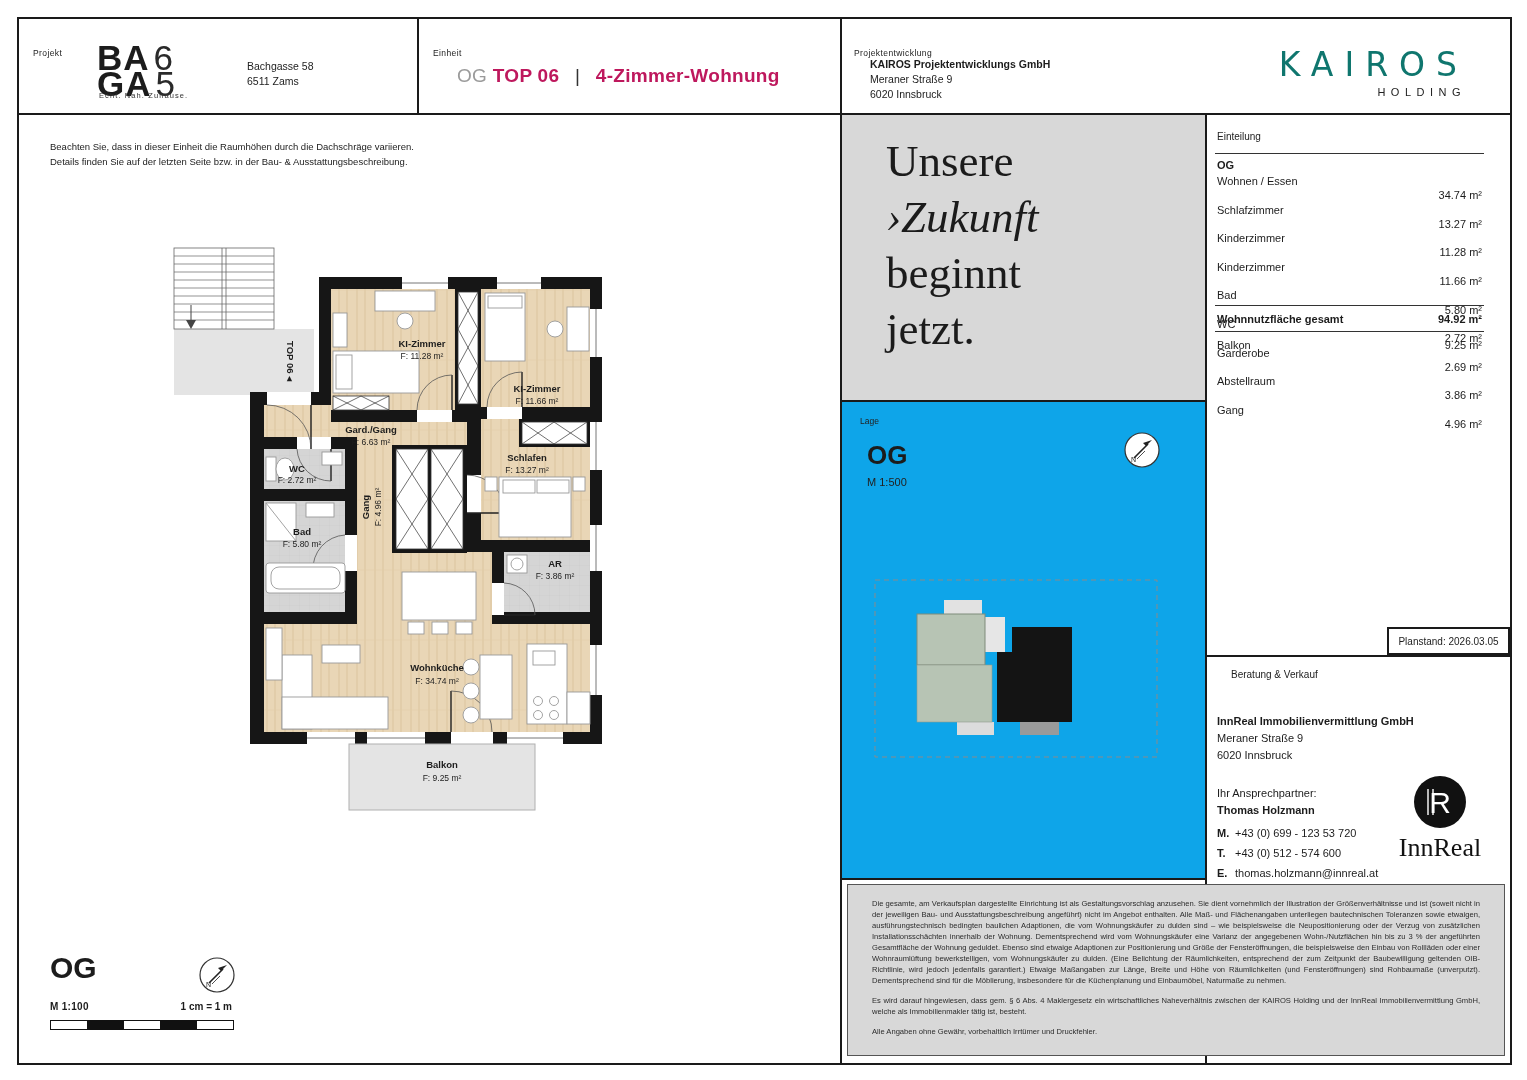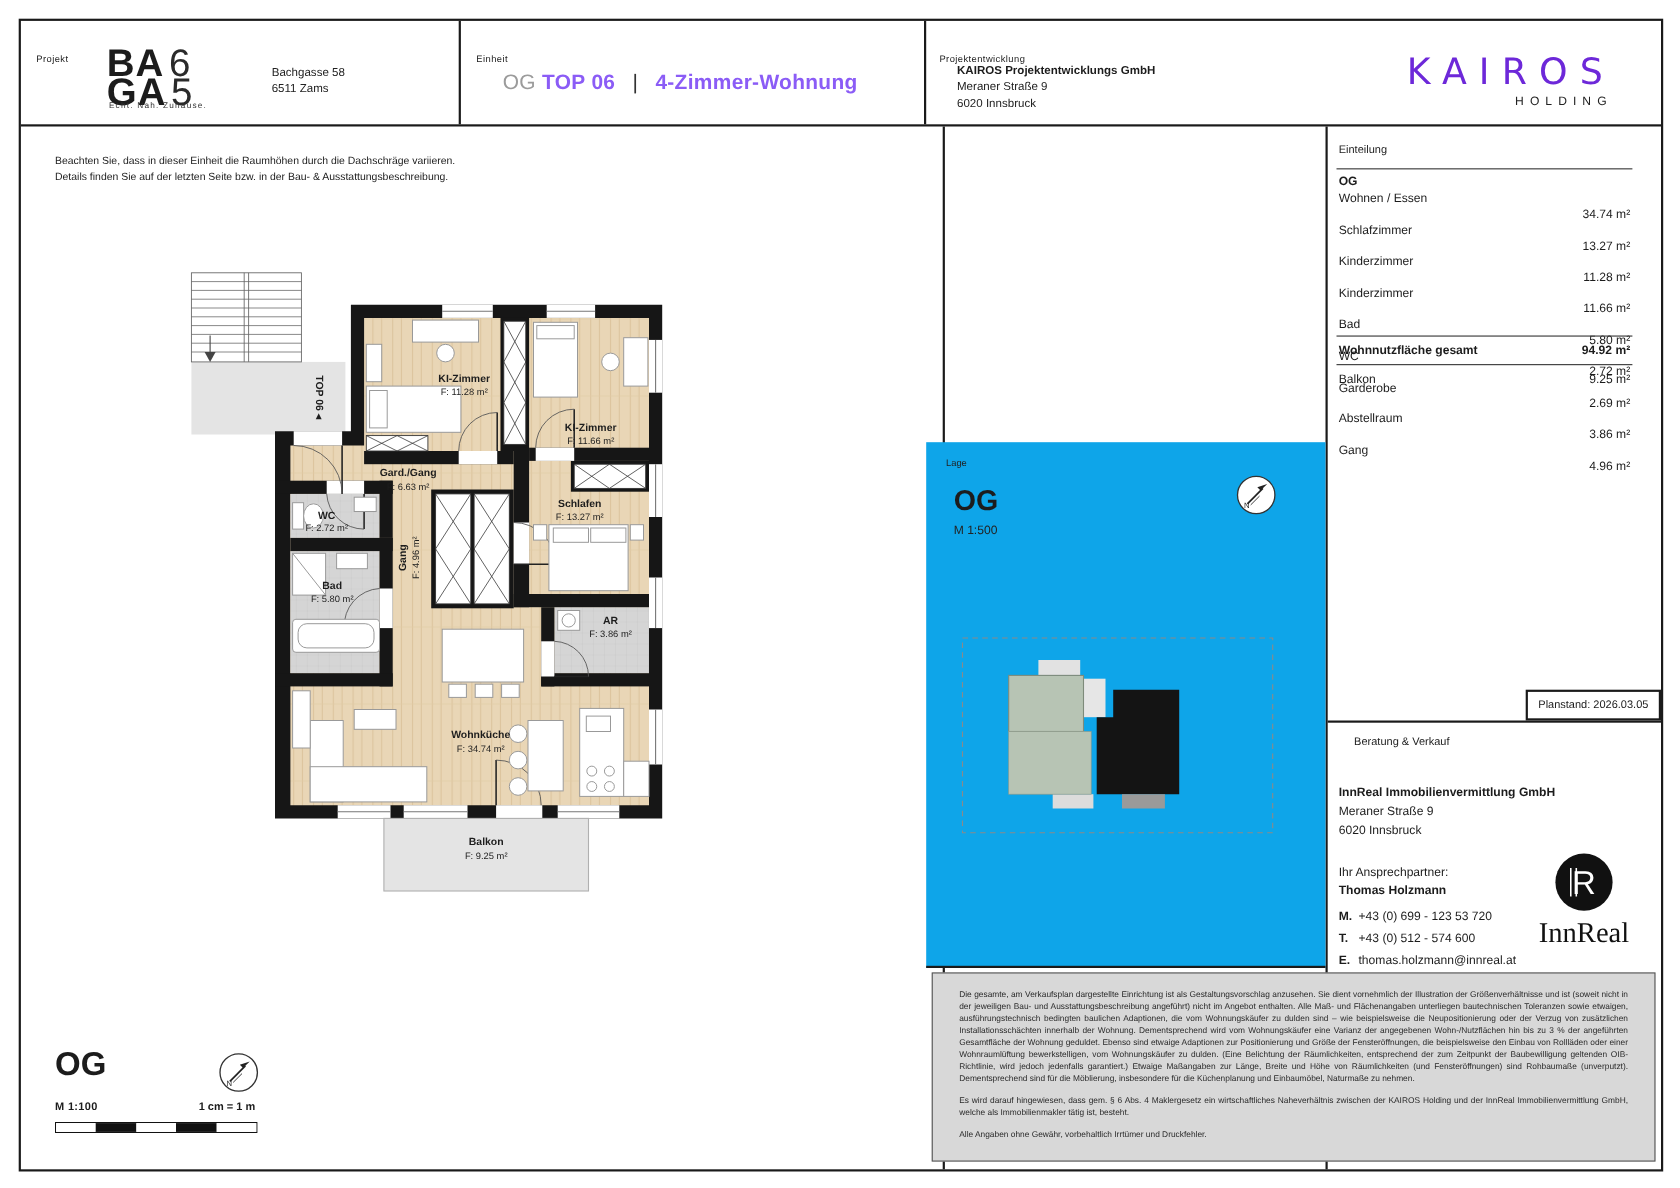--- a/index.html
+++ b/index.html
@@ -12,29 +12,29 @@
   .hc2{left:400px;width:421px;border-right:2px solid #1a1a1a;}
   .hc3{left:823px;width:668px;}
   .cell-label{position:absolute;left:14px;top:29px;font-size:8.5px;letter-spacing:.4px;color:#222;}
   .baga{position:absolute;left:78px;top:26px;line-height:26px;font-size:35px;letter-spacing:1px;}
   .baga b{font-weight:700;}
   .baga .thin{font-weight:400;color:#2a2a2a;margin-left:4px;}
   .baga-tag{position:absolute;left:80px;top:72px;font-size:7.5px;letter-spacing:1.1px;color:#333;}
   .addr{position:absolute;left:228px;top:40px;font-size:10.5px;line-height:15px;color:#222;}
   .unit-line{position:absolute;left:38px;top:46px;font-size:19px;letter-spacing:.3px;}
   .unit-og{color:#9b9b9b;font-weight:400;}
-  .unit-top,.unit-type{font-weight:700;color:#8b5cf6;}
+  .unit-top,.unit-type{font-weight:700;color:#be185d;}
   .unit-sep{color:#333;padding:0 10px;font-weight:400;}
   .devblock{position:absolute;left:28px;top:38px;font-size:10.5px;line-height:15px;}
   .devblock .co{font-weight:700;}
   .kairos{position:absolute;right:42px;top:26px;text-align:right;}
-  .kairos .k1{font-size:33px;letter-spacing:11px;font-weight:400;color:#6d28d9;font-family:"DejaVu Sans",sans-serif;}
+  .kairos .k1{font-size:33px;letter-spacing:11px;font-weight:400;color:#0f766e;font-family:"DejaVu Sans",sans-serif;}
   .kairos .k2{font-size:11px;letter-spacing:5.5px;color:#222;margin-top:2px;margin-right:2px;}
   
-  .left-panel{position:absolute;left:0;top:96px;width:821px;height:948px;border-right:2px solid #1a1a1a;padding-left:17px;}
+  .left-panel{position:absolute;left:0;top:96px;width:821px;height:948px;border-right:2px solid #1a1a1a;}
   .notes{position:absolute;left:31px;top:24px;font-size:9.5px;line-height:15px;color:#222;}
   .plan-svg{position:absolute;left:0;top:0;}
   .scaleblock{position:absolute;left:0;top:0;width:100%;height:100%;pointer-events:none;}
   .og-big{position:absolute;left:31px;top:836px;font-size:30px;font-weight:700;}
   .m100{position:absolute;left:31px;top:886px;font-size:10px;font-weight:700;letter-spacing:.3px;}
   .cm1m{position:absolute;left:140px;top:886px;width:73px;text-align:right;font-size:10px;font-weight:700;}
   .scalebar{position:absolute;left:31px;top:905px;width:182px;height:8px;border:1px solid #111;display:flex;}
   .scalebar span{flex:1;}
   .sb-b{background:#111;}
   .sb-w{background:#fff;}
@@ -322,20 +322,28 @@
         <span class="sb-w"></span>
           <span class="sb-b"></span>
           <span class="sb-w"></span>
           <span class="sb-b"></span>
           <span class="sb-w"></span>
       </div>
     </div>
   </div>
 
   <div class="mid-col">
+    <div class="zukunft">
+      <div class="zuk-text">
+        <div>Unsere</div>
+        <div class="it">›Zukunft</div>
+        <div>beginnt</div>
+        <div>jetzt.</div>
+      </div>
+    </div>
     <div class="lage">
       <div class="lage-label">Lage</div>
       <div class="lage-og">OG</div>
       <div class="lage-scale">M 1:500</div>
       <svg class="compass-lage" width="44" height="44" viewBox="-22 -22 44 44">
           <use href="#compass"></use>
         </svg>
       <svg class="site-svg" width="363" height="476" viewBox="0 0 363 476">
         <rect x="33" y="178" width="282" height="177" fill="none" stroke="#8a8a8a" stroke-width="1" stroke-dasharray="5 4"></rect>
         <rect x="102" y="198" width="38" height="14" fill="#e2e2e2"></rect>

